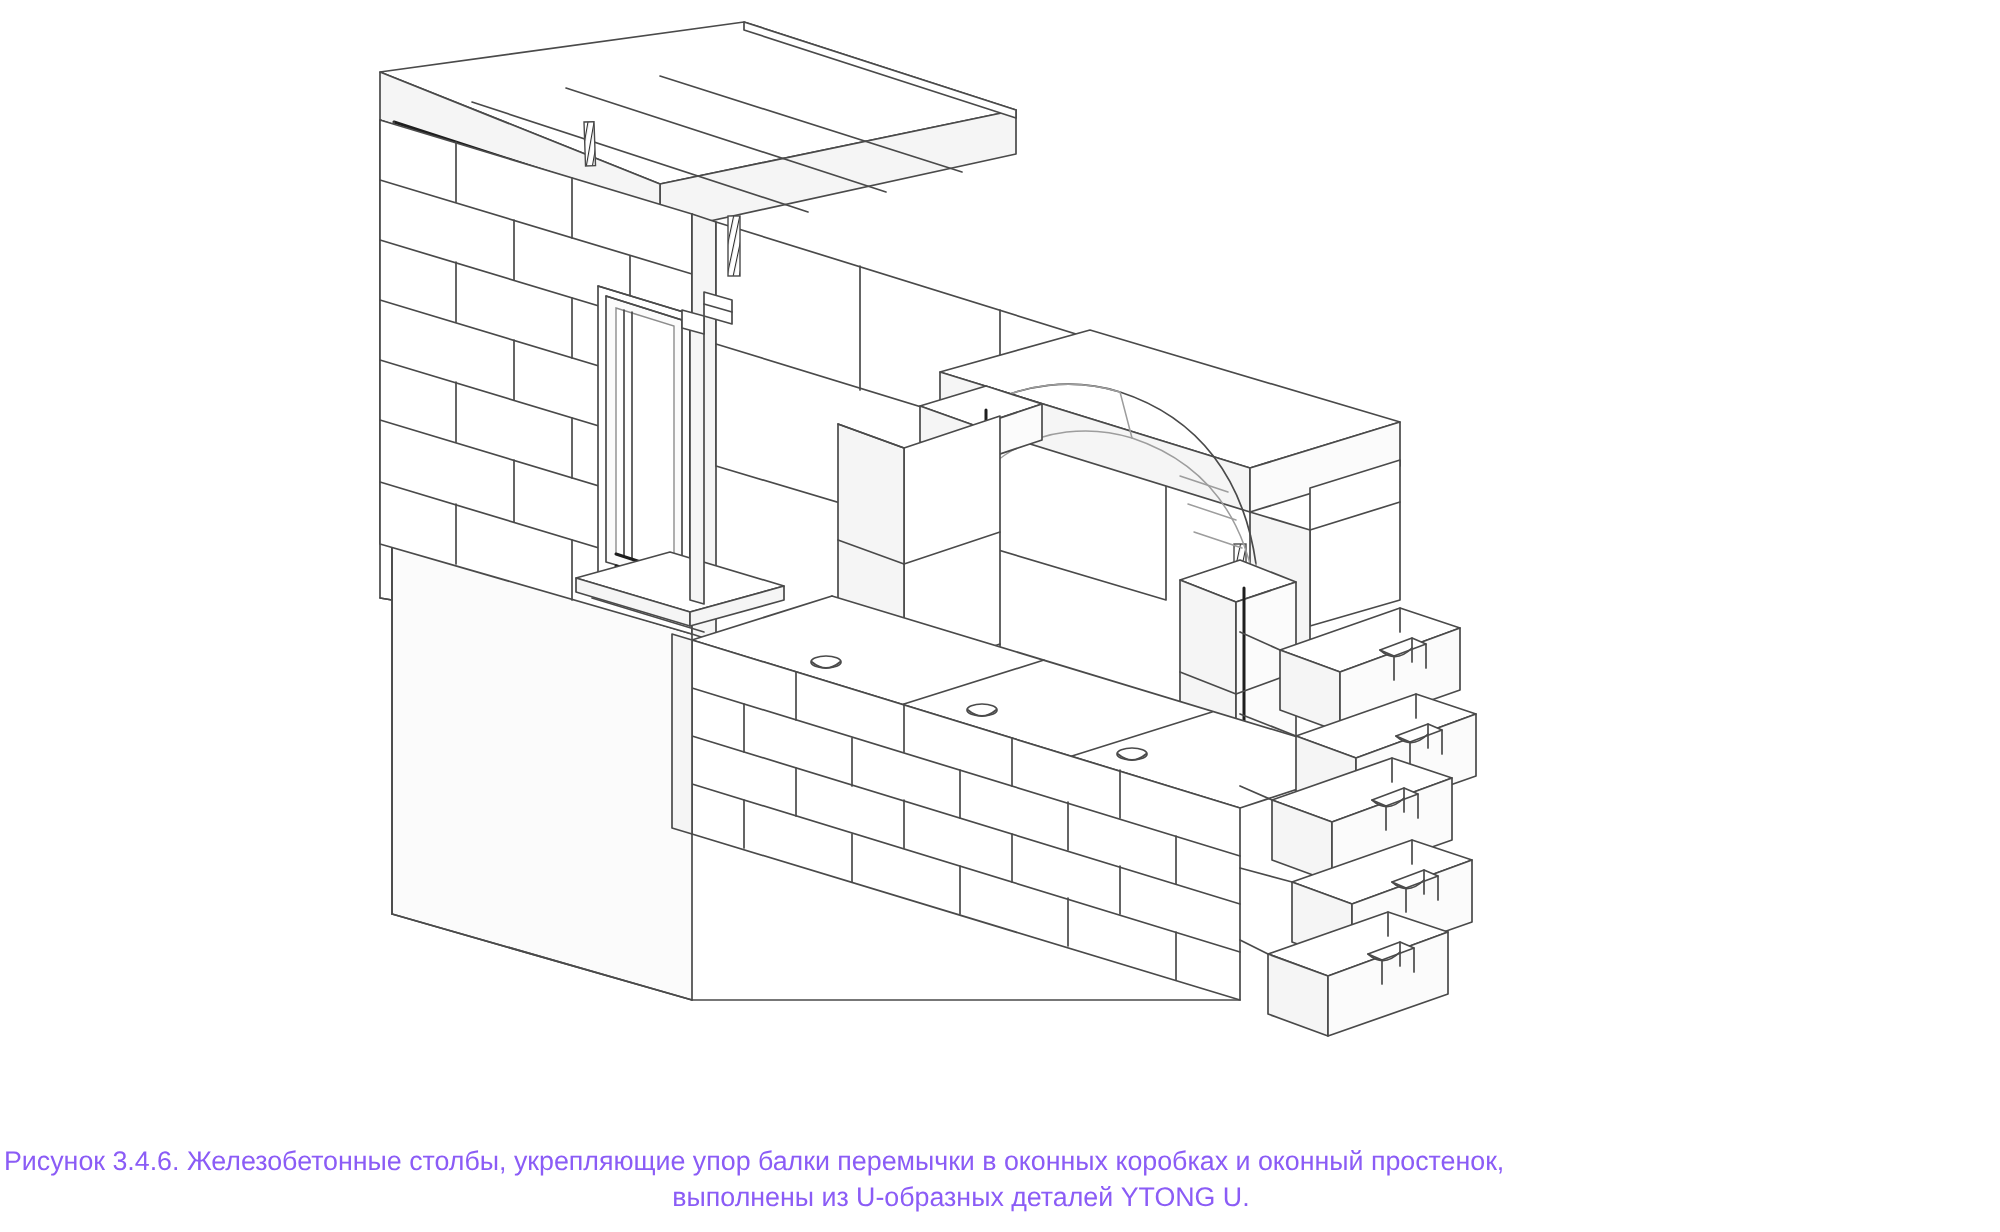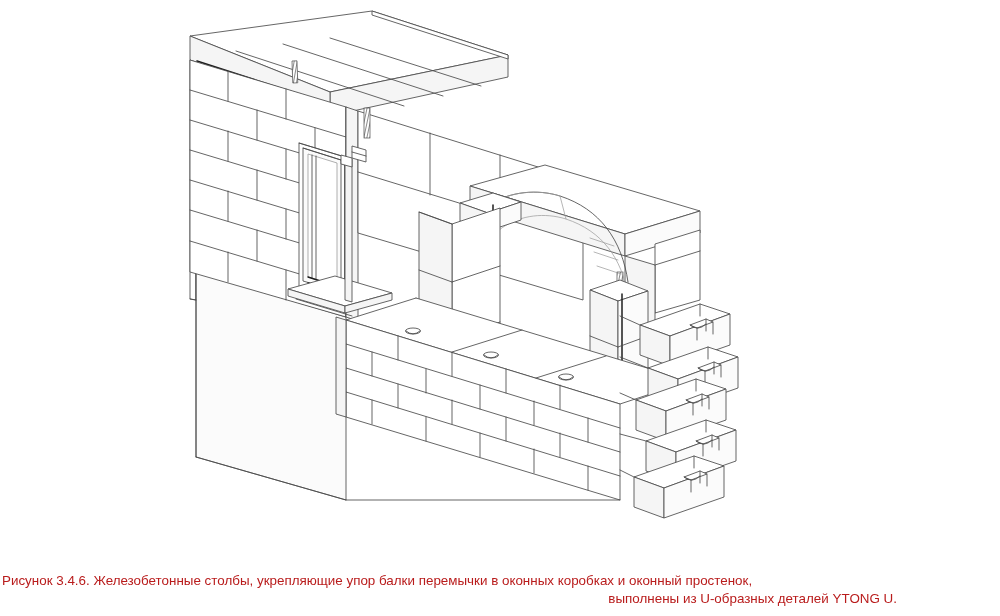--- a/index.html
+++ b/index.html
@@ -26,25 +26,25 @@
     white-space:pre-line;
     letter-spacing:-0.15px;
   }
 
   .caption{
     position:absolute;
     left:0px; top:572px;
     width:897px;
     font-size:13.4px;
     line-height:17.5px;
-    color:#b91c1c;
+    color:#8b5cf6;
     font-family:"Liberation Sans", sans-serif;
   }
   .caption .l1{display:block;text-align:left;padding-left:2px;}
-  .caption .l2{display:block;text-align:right;padding-left:64px;}
+  .caption .l2{display:block;text-align:center;padding-left:64px;}
 </style>
 </head>
 <body>
 
 <div id="stage">
 
   <svg id="drawing" viewBox="0 0 1000 616" shape-rendering="geometricPrecision">
     <defs>
       <pattern id="hatchv" width="3" height="3" patternUnits="userSpaceOnUse" patternTransform="rotate(12)">
         <rect width="3" height="3" fill="#ffffff"></rect>

